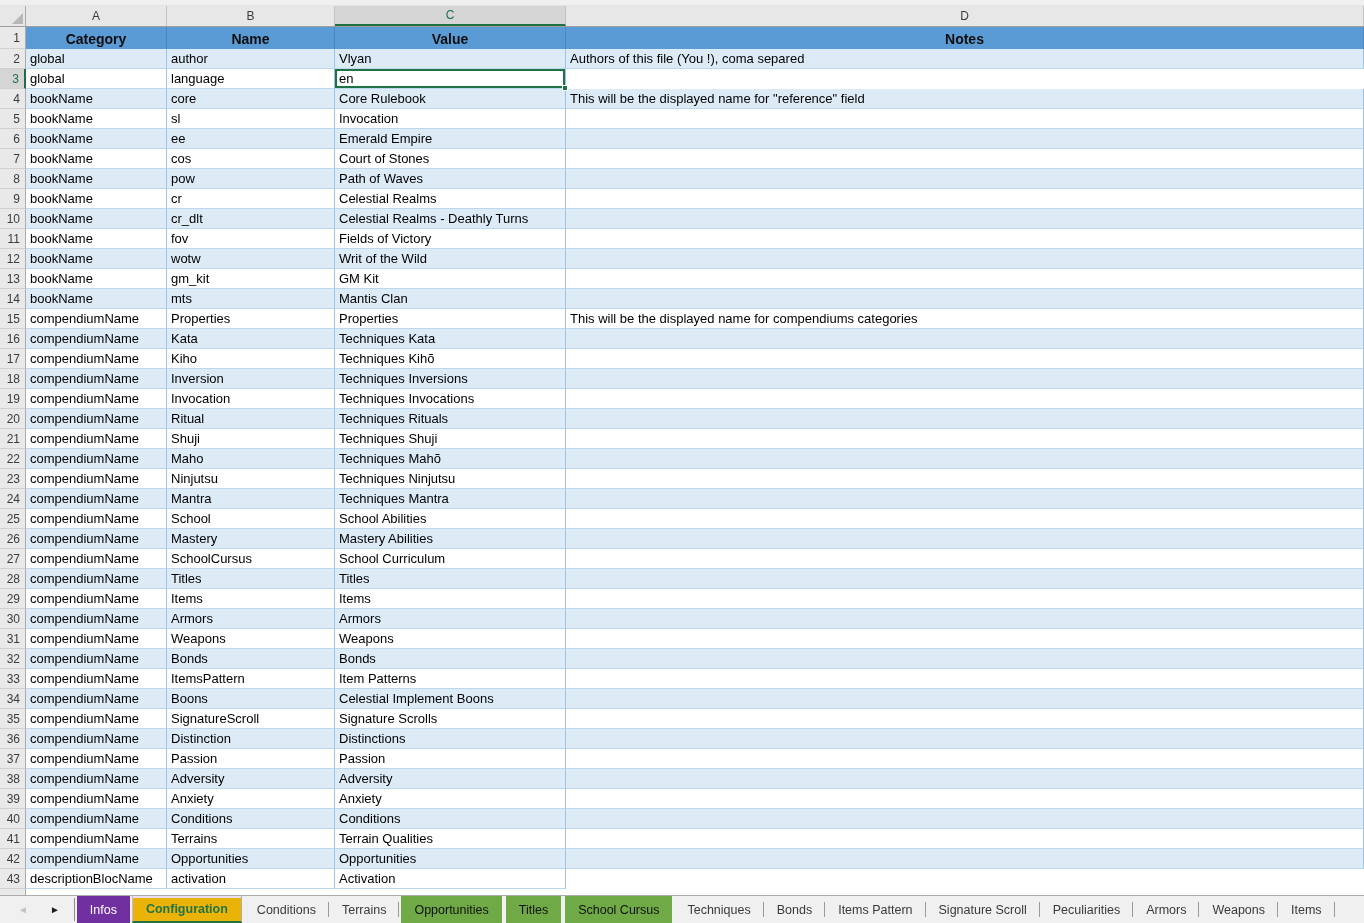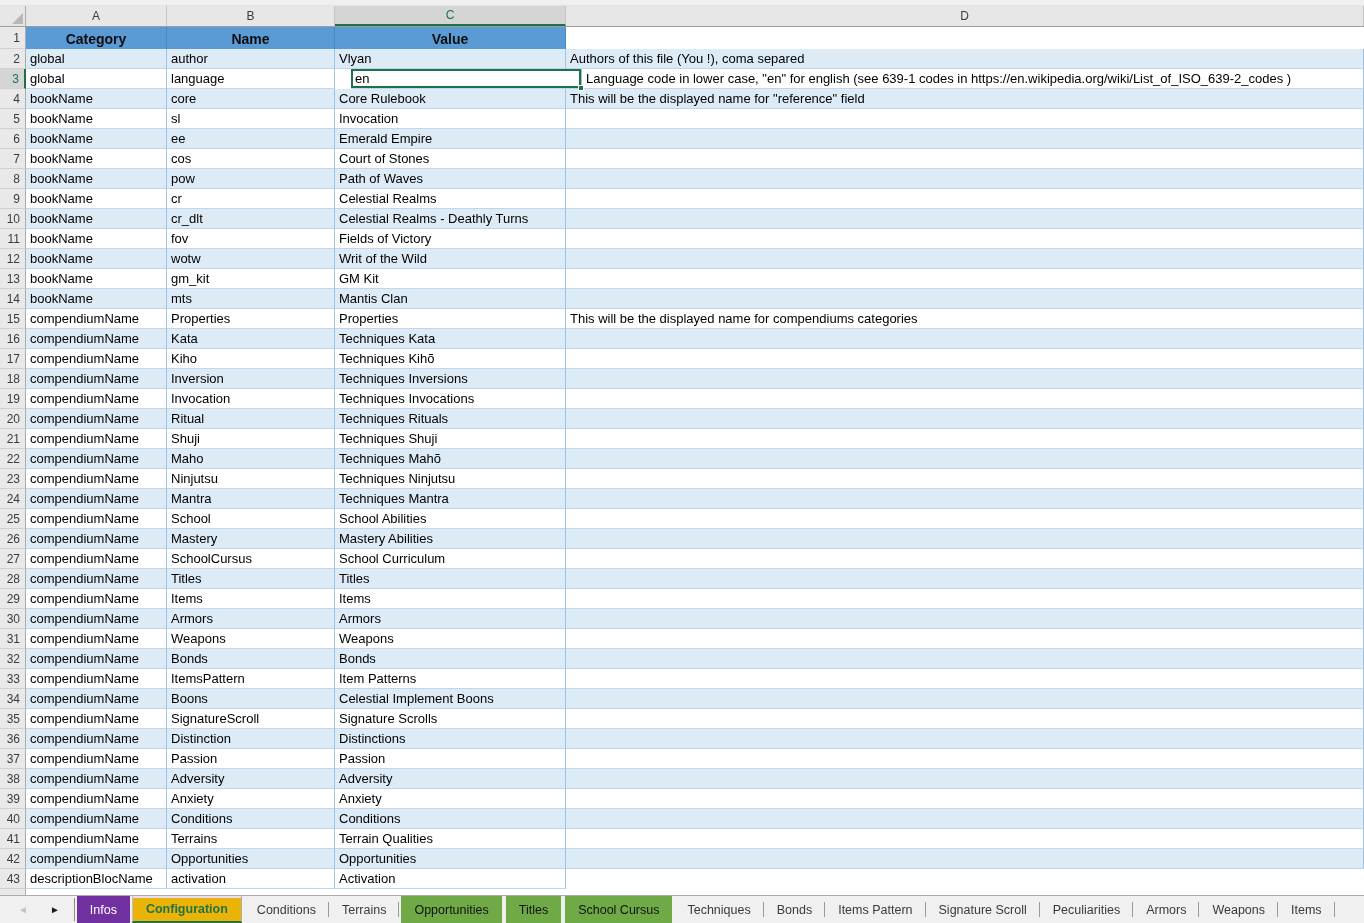--- a/index.html
+++ b/index.html
@@ -29,21 +29,21 @@
   .rh{width:26px;min-width:26px;background:#e9e9e9;border-right:1px solid #ababab;
     border-bottom:1px solid #d0d0d0;font-size:12px;color:#3c3c3c;
     display:flex;align-items:center;justify-content:flex-end;padding-right:5px;}
   .rh.sel{background:#d5d5d5;color:#1e7145;border-right:2px solid #1e7145;}
   .cell{height:100%;font-size:13px;color:#000;display:flex;align-items:center;
     padding:0 2px 0 4px;border-right:1px solid #9dc3e6;border-bottom:1px solid #bdd7ee;
     overflow:hidden;white-space:nowrap;background:#fff;}
   .row.band .cell{background:#ddebf7;}
   .row.hdr .cell{background:#5b9bd5;border-right:1px solid #4a88c2;border-bottom:1px solid #4a88c2;
     font-size:14px;font-weight:bold;color:#0d0d0d;justify-content:center;padding:12px;}
-  .cell.active-cell{background:#fff;box-shadow:inset 0 0 0 2px #1f7246;position:relative;z-index:2;overflow:visible;margin-left:16px;}
+  .cell.active-cell{background:#fff;box-shadow:inset 0 0 0 2px #1f7246;position:relative;z-index:2;overflow:visible;}
   .cell.active-cell .fill-handle{position:absolute;right:-3px;bottom:-3px;width:6px;height:6px;
     background:#1f7246;border:1px solid #fff;}
   .sliver{display:flex;height:6px;}
   .sliver .rh-s{width:26px;background:#e9e9e9;border-right:1px solid #ababab;}
   .sliver .rest{flex:1;background:#fff;}
   
   .tabbar{height:28px;background:#f0f0f0;border-top:1px solid #ababab;
     display:flex;align-items:stretch;overflow:hidden;}
   .navs{display:flex;align-items:center;gap:22px;padding:0 14px 0 18px;}
   .nav-arrow{font-size:10px;line-height:1;user-select:none;}
@@ -76,34 +76,34 @@
       <div class="col-h w-c sel">C</div>
       <div class="col-h w-d">D</div>
     </div>
 
   <div class="grid" id="grid">
       <div class="row hdr">
         <div class="rh">1</div>
         <div class="cell w-a">Category</div>
         <div class="cell w-b">Name</div>
         <div class="cell w-c">Value</div>
+        <div class="cell w-d">Notes</div>
       </div>
       <div class="row band">
         <div class="rh">2</div>
         <div class="cell w-a">global</div>
         <div class="cell w-b">author</div>
         <div class="cell w-c">Vlyan</div>
         <div class="cell w-d">Authors of this file (You !), coma separed</div>
       </div>
       <div class="row">
         <div class="rh sel">3</div>
         <div class="cell w-a">global</div>
         <div class="cell w-b">language</div>
         <div class="cell w-c active-cell">en<div class="fill-handle"></div></div>
-        <div class="cell w-d">Language code in lower case, "en" for english (see 639-1 codes in https://en.wikipedia.org/wiki/List_of_ISO_639-2_codes )</div>
       </div>
       <div class="row band">
         <div class="rh">4</div>
         <div class="cell w-a">bookName</div>
         <div class="cell w-b">core</div>
         <div class="cell w-c">Core Rulebook</div>
         <div class="cell w-d">This will be the displayed name for "reference" field</div>
       </div>
       <div class="row">
         <div class="rh">5</div>

